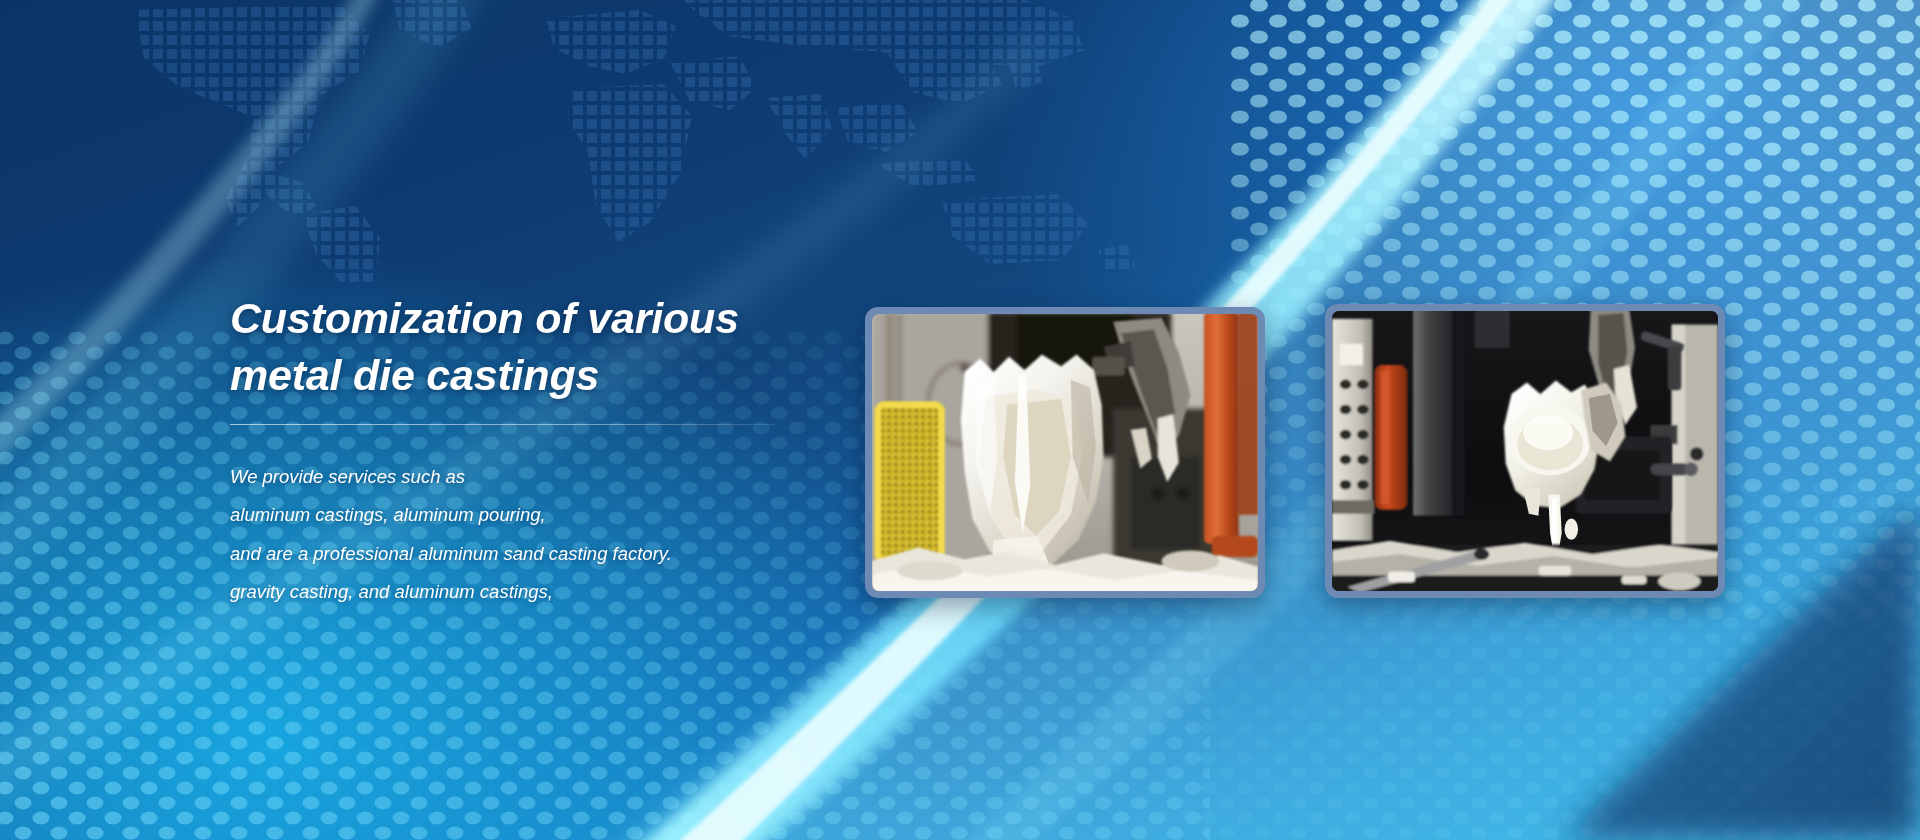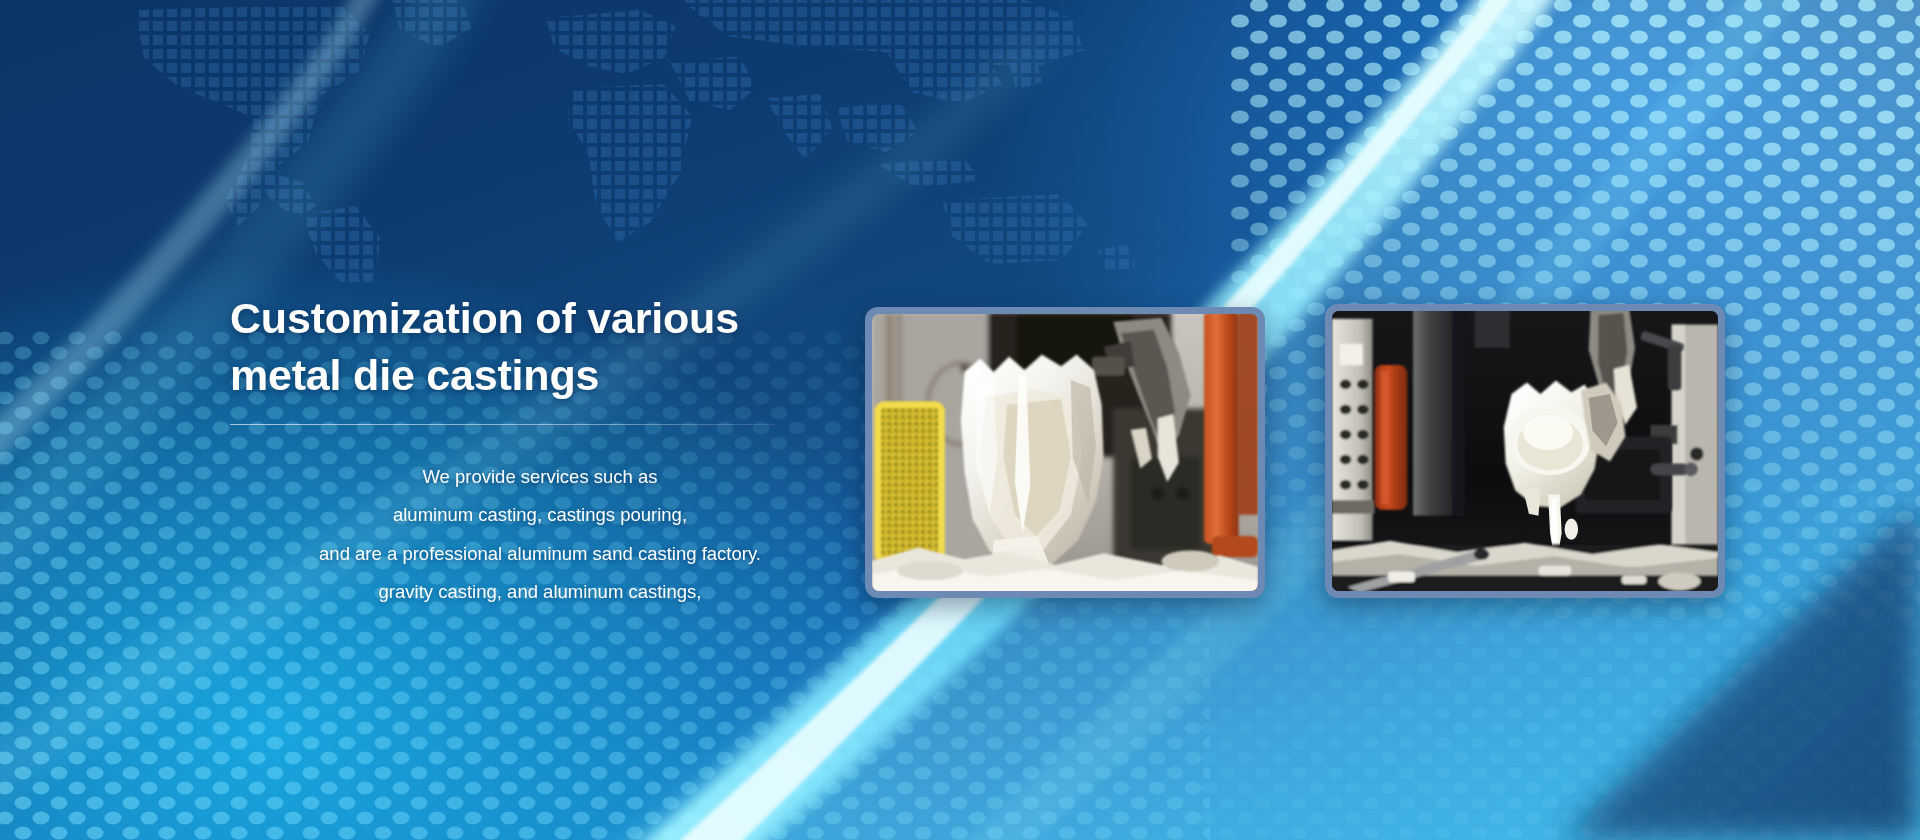--- a/index.html
+++ b/index.html
@@ -12,20 +12,21 @@
   }
 
   #banner {
     position:relative;
     width:1920px; height:840px;
     overflow:hidden;
     background:
       radial-gradient(ellipse 1100px 780px at 14% 88%,  #18a6e0 0%, rgba(24,166,224,0.55) 32%, rgba(20,110,190,0.0) 62%),
       radial-gradient(ellipse 950px 700px at 86% 14%,  #1f7fd6 0%, rgba(31,127,214,0.40) 40%, rgba(20,80,160,0.0) 70%),
       linear-gradient(160deg, #0b3566 0%, #0d3a70 22%, #12487f 44%, #1666ad 62%, #1f8fd0 80%, #23b0e6 100%);
+    font-style: italic;
   }
 
   
   .worldmap {
     position:absolute; left:40px; top:-8px;
     width:1120px; height:290px;
     opacity:.55;
     pointer-events:none;
   }
   .worldmap svg { display:block; width:100%; height:100%; }
@@ -74,21 +75,21 @@
     width:545px; height:1px;
     background:linear-gradient(90deg, rgba(255,255,255,.62) 0%, rgba(255,255,255,.48) 62%, rgba(255,255,255,.10) 100%);
   }
   .subcopy {
     margin-top:33px;
     color:#ffffff;
     font-size:18.5px;
     line-height:2.06;
     text-shadow:0 1px 5px rgba(4,28,60,.45);
   }
-  .subcopy div { white-space:nowrap;text-align:center; }
+  .subcopy div { white-space:nowrap; }
 
   
   .photo {
     position:absolute;
     border-radius:13px;
     background:#6d8ab5;
     padding:7px;
     box-shadow:0 9px 26px rgba(2,18,45,.38);
   }
   .photo-inner {
@@ -271,21 +272,21 @@
                L1060,40 C996,108 910,180 790,270 C540,456 220,664 -40,820 Z" fill="#a6f0ff" opacity="0.12" filter="url(#blurBig)"></path>
     </svg>
   </div>
 
   <div class="copy">
     <h1 class="headline">Customization of various
 metal die castings</h1>
     <div class="rule"></div>
     <div class="subcopy">
       <div>We provide services such as</div>
-      <div>aluminum casting, castings pouring,</div>
+      <div>aluminum castings, aluminum pouring,</div>
       <div>and are a professional aluminum sand casting factory.</div>
       <div>gravity casting, and aluminum castings,</div>
     </div>
   </div>
 
   <div class="photo" id="photo-left">
     <div class="photo-inner">
       <svg viewBox="0 0 400 291" preserveAspectRatio="xMidYMid slice" xmlns="http://www.w3.org/2000/svg">
         <defs>
           <linearGradient id="wallG" x1="0" y1="0" x2="0" y2="1">

